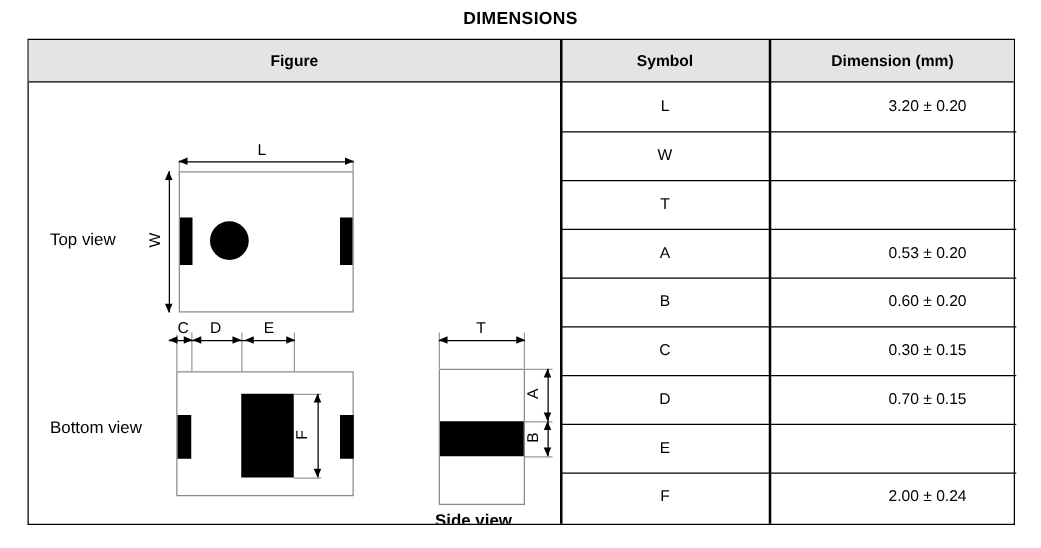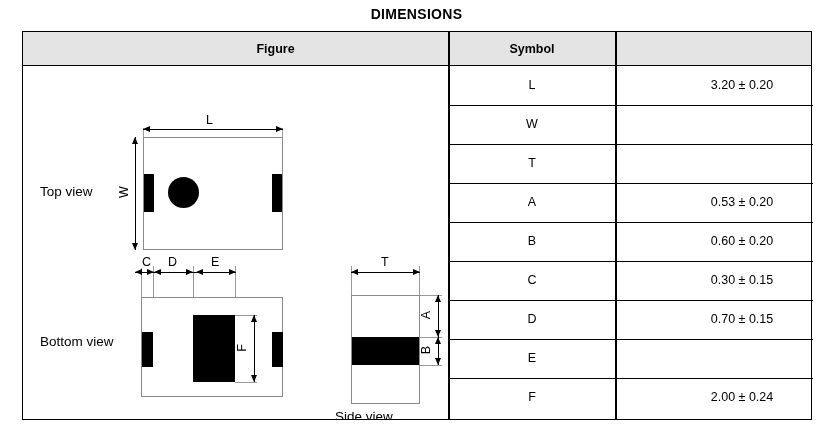--- a/index.html
+++ b/index.html
@@ -57,21 +57,21 @@
   }
   .hdr-cell {
     position: absolute;
     top: 0;
     height: 34px;
     line-height: 34px;
     text-align: center;
     font-size: 12.5px;
     font-weight: bold;
   }
-  #hdr-figure { left: 0; width: 425px; margin-left: 40px; }
+  #hdr-figure { left: 0; width: 425px; }
   #hdr-symbol { left: 426px; width: 166px; }
   #hdr-dim    { left: 593px; width: 196px; }
 
   
   .row-line {
     position: absolute;
     left: 425px;
     width: 365px;
     height: 1.2px;
     background: #000;
@@ -182,20 +182,21 @@
 <div id="page-title">DIMENSIONS</div>
 
 <div id="dim-table">
 
   <div class="hdr-band"></div>
   <div class="col-div" id="col-div-1"></div>
   <div class="col-div" id="col-div-2"></div>
 
   <div class="hdr-cell" id="hdr-figure">Figure</div>
   <div class="hdr-cell" id="hdr-symbol">Symbol</div>
+  <div class="hdr-cell" id="hdr-dim">Dimension (mm)</div>
 
   <div class="row-line" style="top:73px"></div>
   <div class="row-line" style="top:112px"></div>
   <div class="row-line" style="top:151px"></div>
   <div class="row-line" style="top:190px"></div>
   <div class="row-line" style="top:229px"></div>
   <div class="row-line" style="top:268px"></div>
   <div class="row-line" style="top:307px"></div>
   <div class="row-line" style="top:346px"></div>
 
@@ -287,16 +288,16 @@
     <div class="dim-line-v" style="left:415px; top:229px; height:42px;"></div>
     <div class="arw arw-u" style="left:412px; top:229px;"></div>
     <div class="arw arw-d" style="left:412px; top:264px;"></div>
     <div class="dim-label-rot" style="left:399px; top:243px;">A</div>
 
     <div class="dim-line-v" style="left:415px; top:271px; height:28px;"></div>
     <div class="arw arw-u" style="left:412px; top:271px;"></div>
     <div class="arw arw-d" style="left:412px; top:292px;"></div>
     <div class="dim-label-rot" style="left:399px; top:278px;">B</div>
 
-    <div class="view-label" style="left:312px; top:343px;">Side view</div>
+    <div class="view-label" style="left:325px; top:343px;font-weight:bold;">Side view</div>
 
   </div>
 </div>
 
 </body></html>

